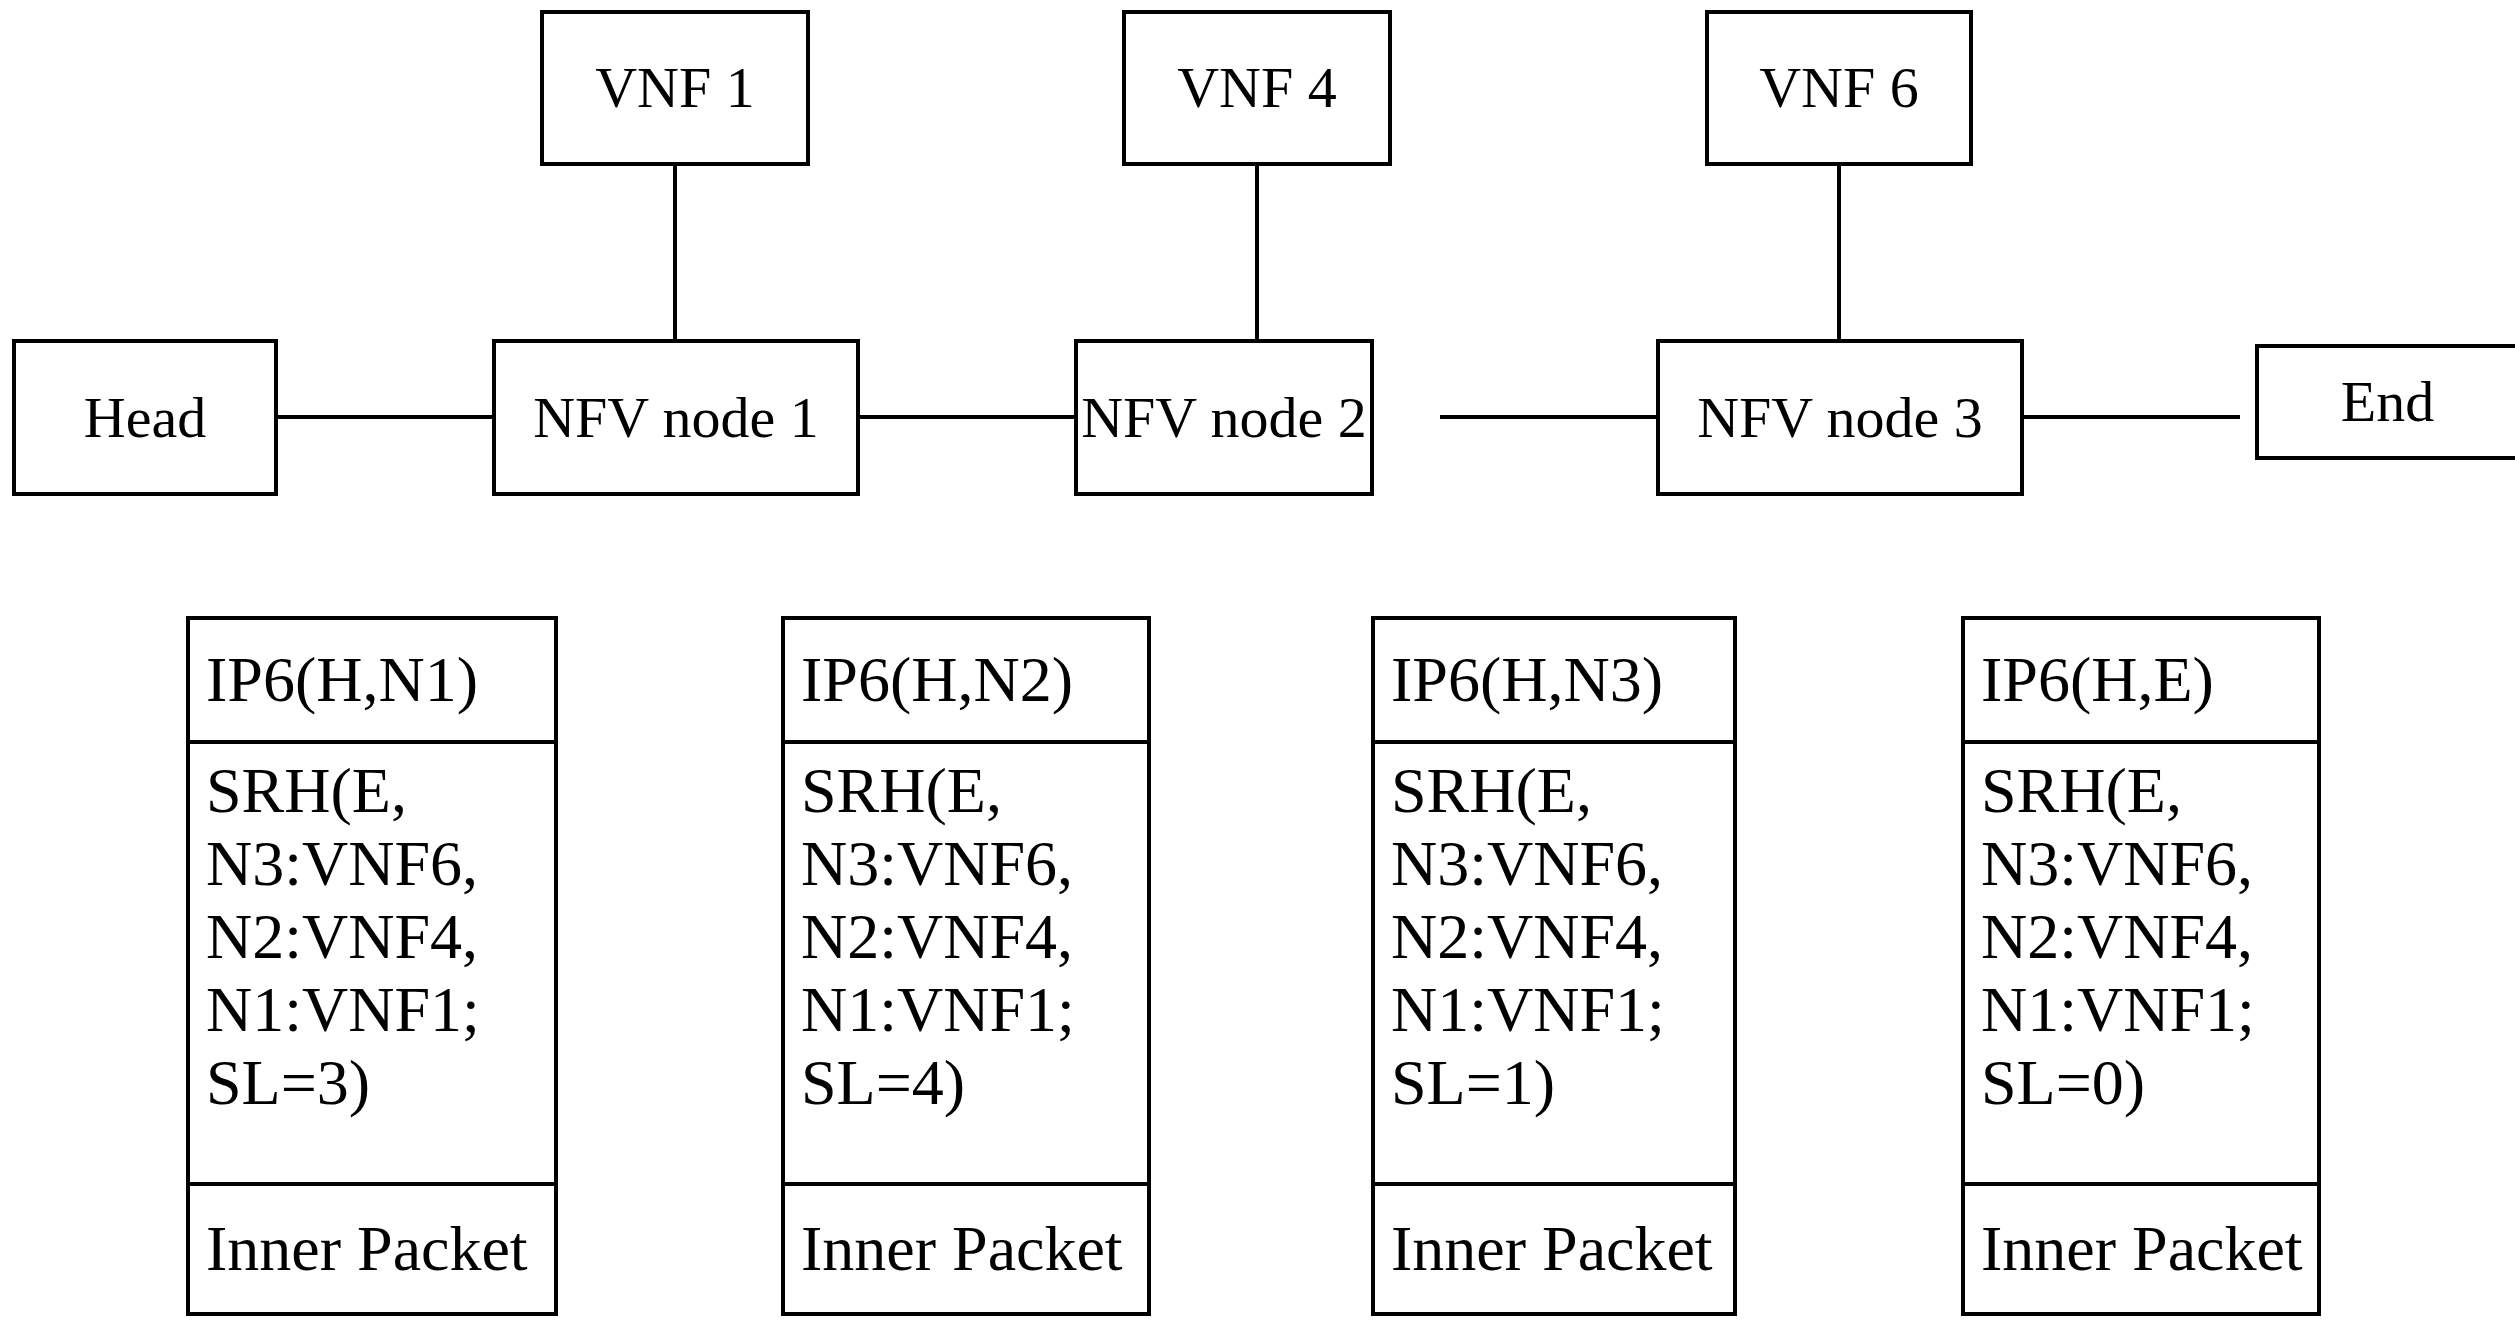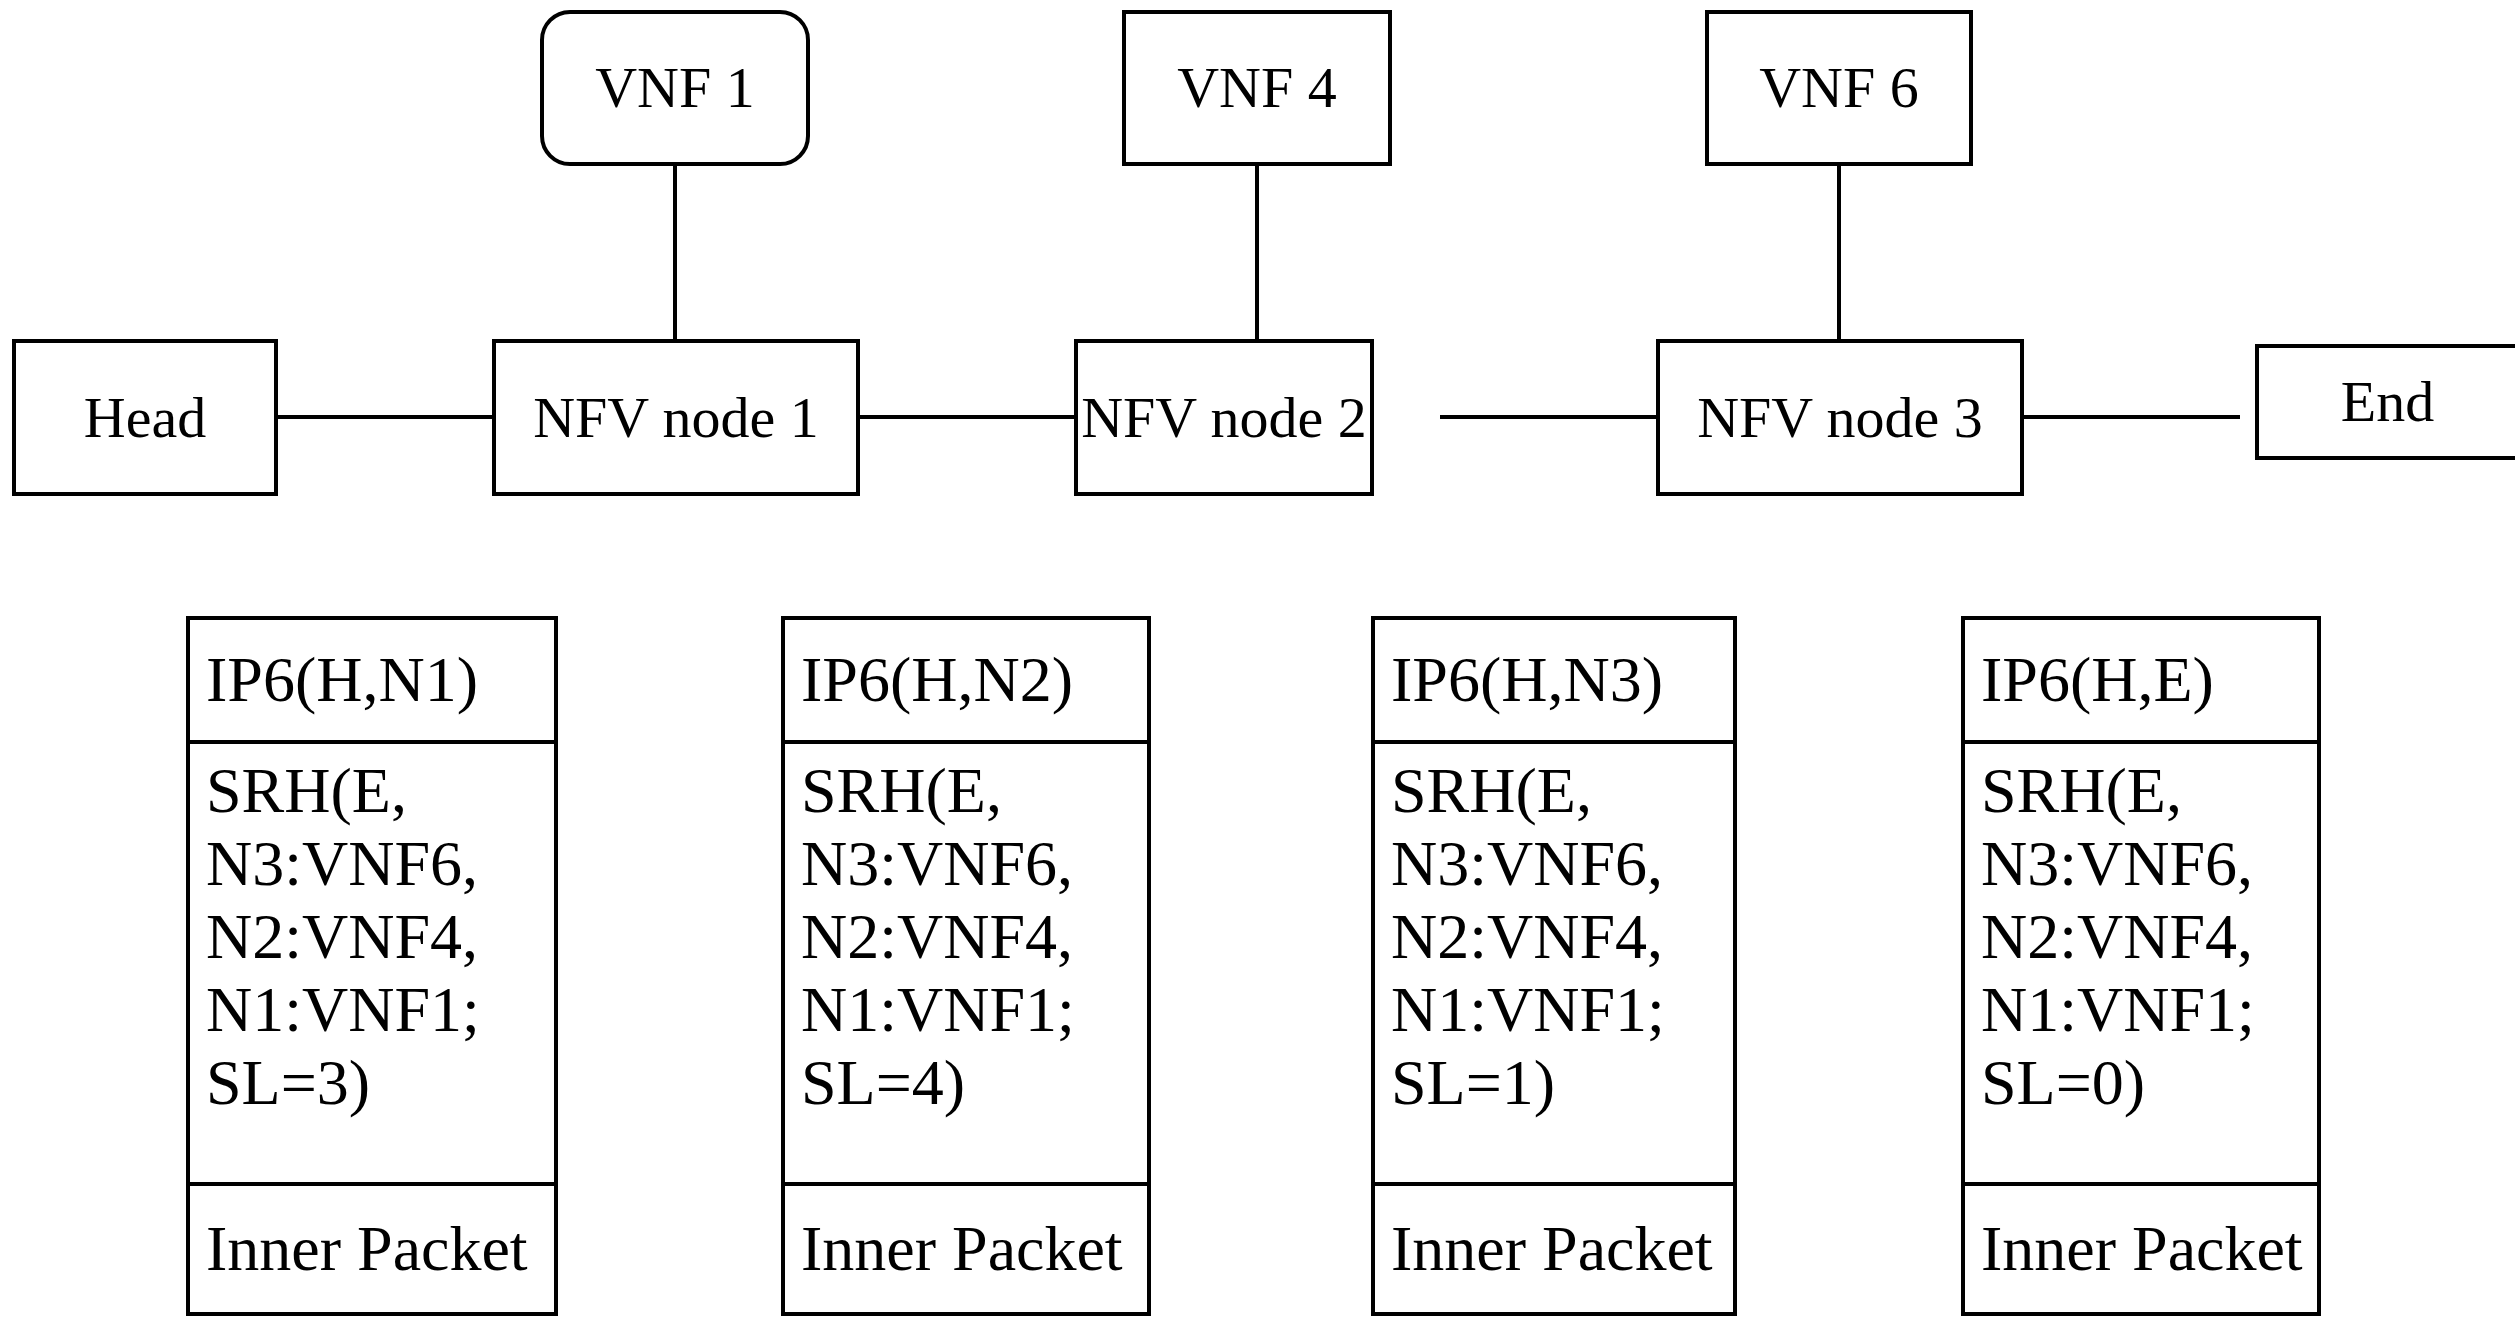--- a/index.html
+++ b/index.html
@@ -83,21 +83,21 @@
     height: 126px;
     flex: 0 0 auto;
     justify-content: center;
   }
 </style>
 </head>
 <body>
 
 <div id="canvas">
 
-  <div class="box" style="left:540px; top:10px; width:270px; height:156px;border-radius:30px;">
+  <div class="box" style="left:540px; top:10px; width:270px; height:156px;">
     <span>VNF 1</span>
   </div>
 
   <div class="box" style="left:1122px; top:10px; width:270px; height:156px;">
     <span>VNF 4</span>
   </div>
 
   <div class="box" style="left:1705px; top:10px; width:268px; height:156px;">
     <span>VNF 6</span>
   </div>

